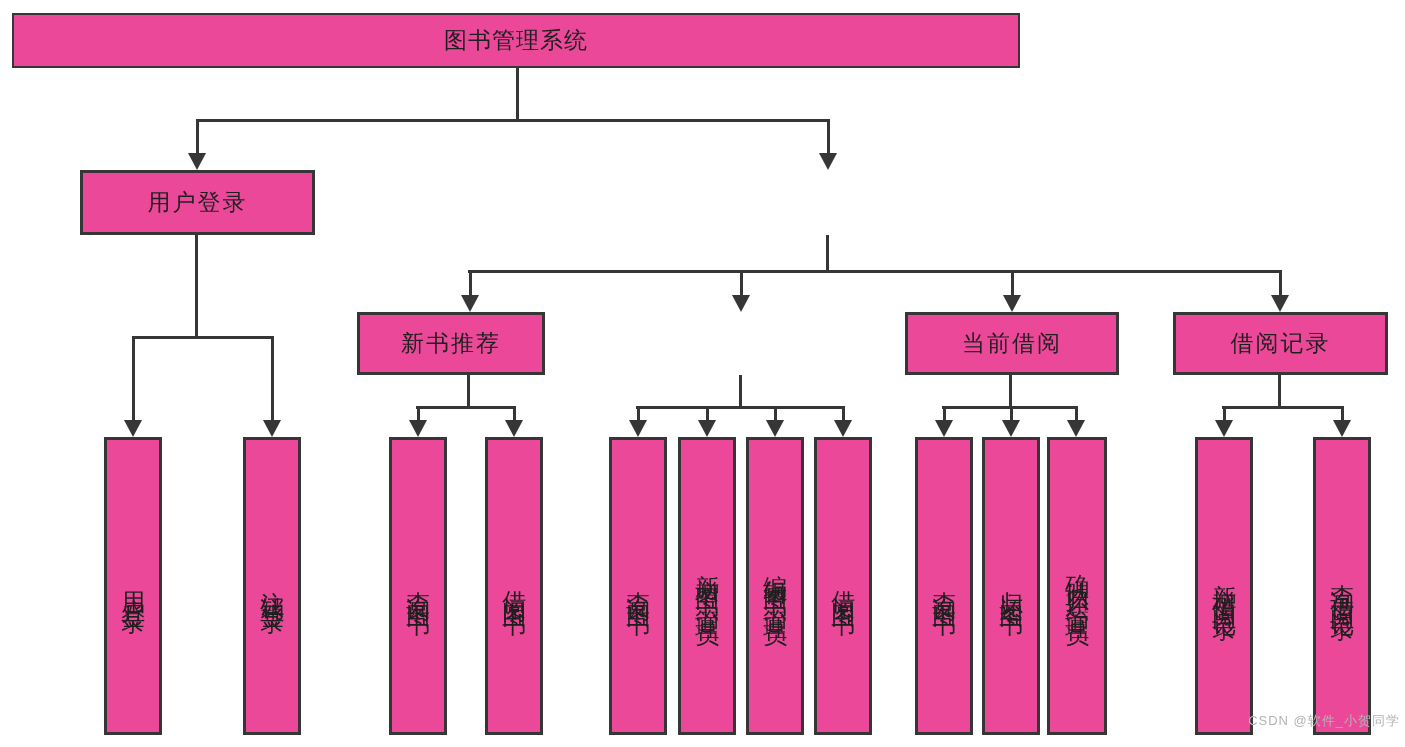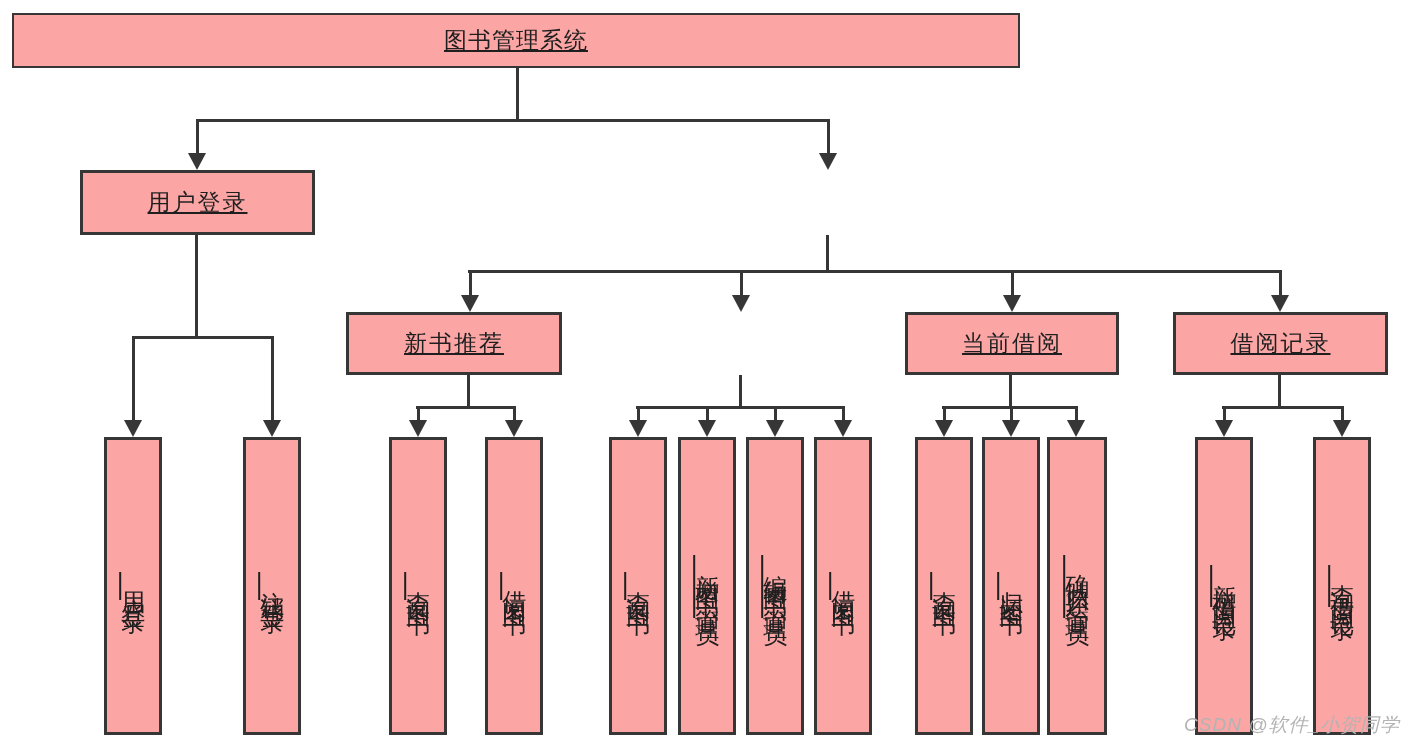--- a/index.html
+++ b/index.html
@@ -6,26 +6,25 @@
   .canvas {
     position:relative;
     width:1405px; height:747px;
     background:var(--bg, #ffffff);
     font-family:"Liberation Sans","DejaVu Sans",sans-serif;
     overflow:hidden;
   }
   .box {
     position:absolute;
     box-sizing:border-box;
-    background:#fca5a5;
+    background:#ec4899;
     border:3px solid var(--line, #363636);
     display:flex; align-items:center; justify-content:center;
     color:var(--text, #1f1f1f);
     text-align:center;
-    text-decoration:underline;
   }
   .root {
     left:12px; top:13px; width:1008px; height:55px;
     border-width:2px;
     font-size:23px; letter-spacing:1px;
   }
   .l2 { top:170px; width:235px; height:65px; font-size:23px; letter-spacing:2px; }
   .l3 { top:312px; height:63px; font-size:23px; letter-spacing:2px; }
   .leaf { top:437px; width:58px; height:298px; }
   .vtext {
@@ -41,26 +40,25 @@
   .hl { position:absolute; height:3px; background:var(--line, #363636); }
   .arrow {
     position:absolute; width:0; height:0;
     border-left:9px solid transparent;
     border-right:9px solid transparent;
     border-top:17px solid var(--line, #363636);
   }
   .watermark {
     position:absolute;
     right:5px; top:712px;
-    font-size:19px;
+    font-size:13px;
     letter-spacing:1px;
     color:var(--wm, #b3b3b3);
     z-index:10;
     white-space:nowrap;
-    font-style:italic;
   }
 </style>
 </head>
 <body>
 
 <div class="canvas">
 
   <div id="connectors">
       <div class="vl" style="left:516px; top:68px; height:54px"></div>
       <div class="hl" style="left:196px; top:119px; width:634px"></div>
@@ -113,21 +111,21 @@
       <div class="vl" style="left:1223px; top:406px; height:15px"></div>
       <div class="arrow" style="left:1215px; top:420px"></div>
       <div class="vl" style="left:1341px; top:406px; height:15px"></div>
       <div class="arrow" style="left:1333px; top:420px"></div>
     </div>
 
   <div class="box root">图书管理系统</div>
 
   <div class="box l2" style="left:80px">用户登录</div>
 
-  <div class="box l3" style="left:346px;  width:216px">新书推荐</div>
+  <div class="box l3" style="left:357px;  width:188px">新书推荐</div>
   <div class="box l3" style="left:905px;  width:214px">当前借阅</div>
   <div class="box l3" style="left:1173px; width:215px">借阅记录</div>
 
   <div class="box leaf" style="left:104px">
     <span class="vtext">用户登录</span>
     </div>
   <div class="box leaf" style="left:243px">
     <span class="vtext">注销登录</span>
     </div>
 

